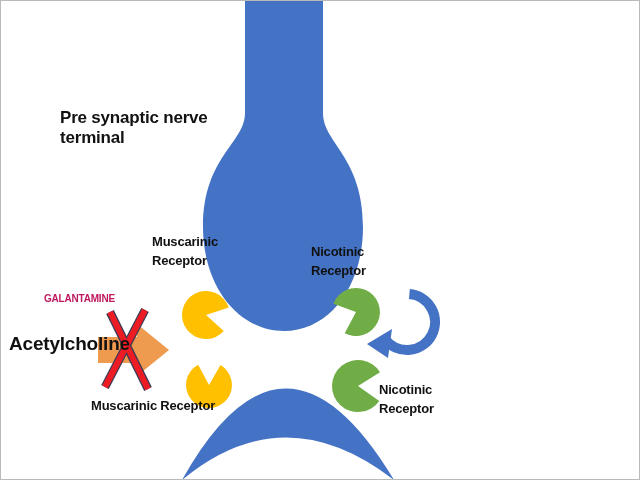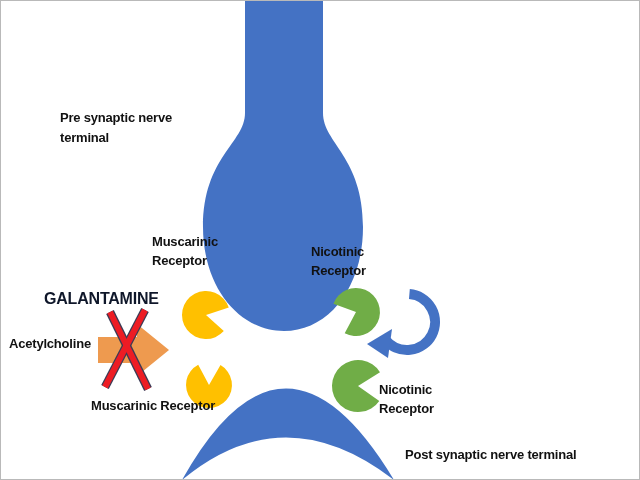--- a/index.html
+++ b/index.html
@@ -15,22 +15,22 @@
   #shapes{position:absolute;left:0;top:0;}
   .lbl{
     position:absolute;
     font-weight:bold;
     font-size:13px;
     line-height:19px;
     color:#111111;
     white-space:pre-line;
     letter-spacing:-0.2px;
   }
-  .lbl.big{font-size:13px;line-height:20px;}
-  .lbl.red{color:#0f172a;font-size:16px;line-height:14px;}
+  .lbl.big{font-size:17px;line-height:20px;}
+  .lbl.red{color:#be185d;font-size:10px;line-height:14px;}
   .lbl.single{line-height:15px;}
 </style>
 </head>
 <body>
 
 <div id="canvas">
 
   <svg id="shapes" width="640" height="480" viewBox="0 0 640 480">
 
     <path d="M 244 0 L 322 0 L 322 112
@@ -66,22 +66,21 @@
 terminal</div>
 
   <div class="lbl" style="left:151px;top:231px;">Muscarinic
 Receptor</div>
 
   <div class="lbl" style="left:310px;top:241px;">Nicotinic
 Receptor</div>
 
   <div class="lbl red" style="left:43px;top:291px;">GALANTAMINE</div>
 
-  <div class="lbl single" style="left:8px;top:335px;font-size:13px;">Acetylcholine</div>
+  <div class="lbl single" style="left:8px;top:335px;font-size:19px;">Acetylcholine</div>
 
   <div class="lbl single" style="left:90px;top:397px;">Muscarinic Receptor</div>
 
   <div class="lbl" style="left:378px;top:379px;">Nicotinic
 Receptor</div>
 
-  <div class="lbl single" style="left:404px;top:446px;">Post synaptic nerve terminal</div>
 
 </div>
 
 </body></html>

